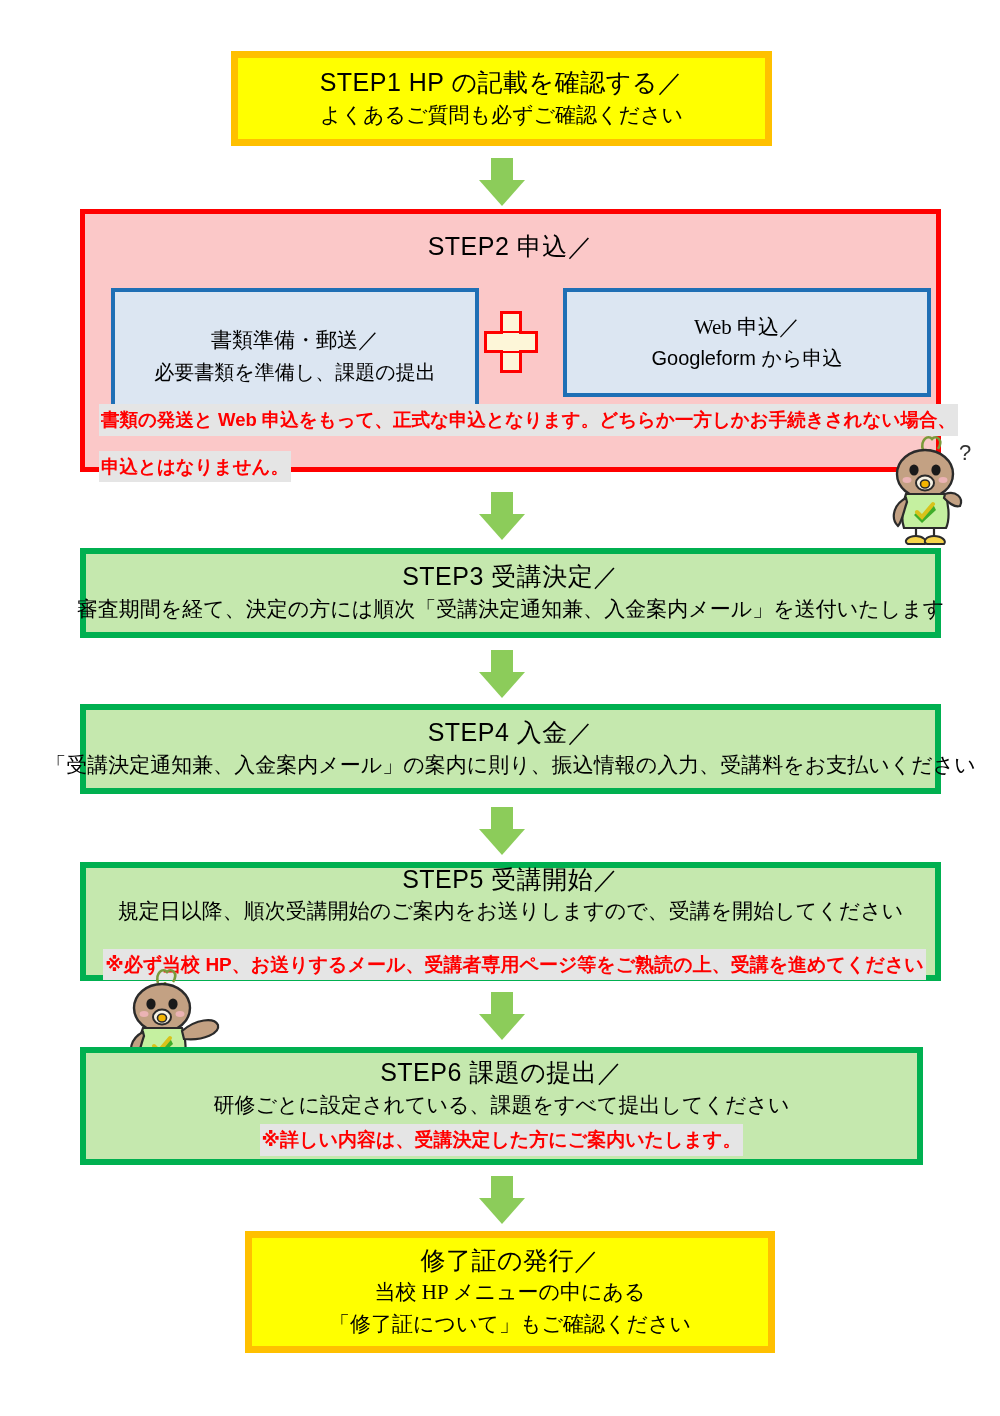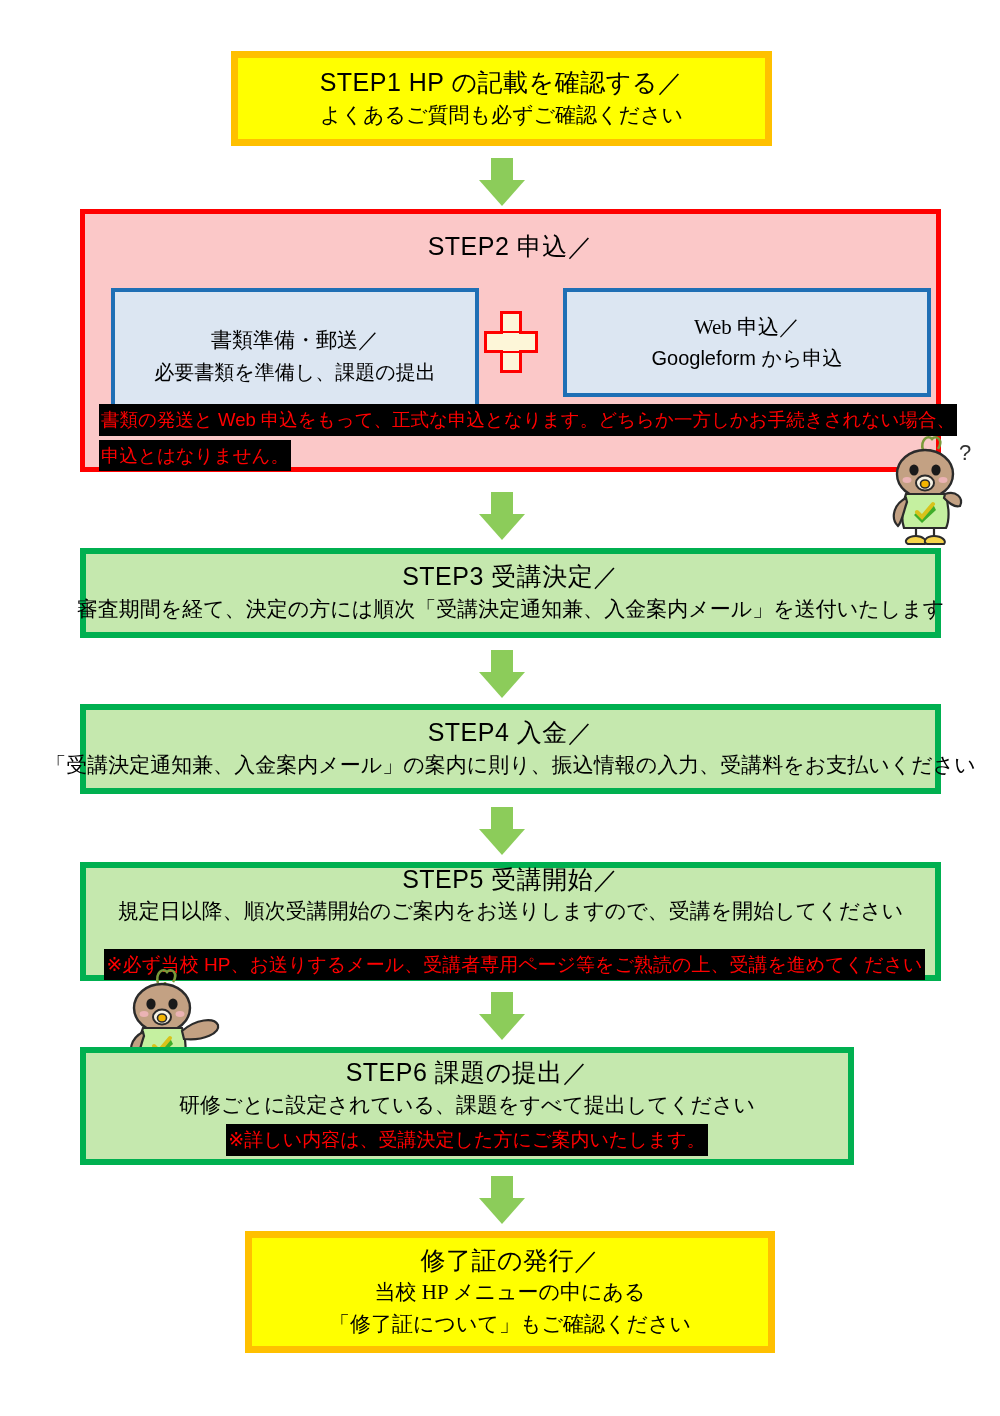--- a/index.html
+++ b/index.html
@@ -74,23 +74,23 @@
     white-space: nowrap;
     font-family: Liberation Serif, serif;
   }
   .sub-line-sm {
     font-size: 20px;
     line-height: 1.5;
     white-space: nowrap;
   }
 
   .hl {
-    background: #000000;
+    background: #e5e5e5;
     color: #ff0000;
-    font-weight: normal;
+    font-weight: bold;
     font-size: 19px;
     line-height: 1.55;
     display: inline-block;
     padding: 1px 2px;
     white-space: nowrap;
   }
 
   .warn-block {
     position: absolute;
     left: 14px;
@@ -199,21 +199,21 @@
 
     <div class="box-blue" style="position:absolute; left:478px; top:74px; width:368px; height:109px;">
       <div class="sub-line">Web 申込／</div>
       <div class="sub-line-sm">Googleform から申込</div>
     </div>
 
     <div class="warn-block" style="top:190px;">
       <div>
         <span class="hl">書類の発送と Web 申込をもって、正式な申込となります。どちらか一方しかお手続きされない場合、</span>
       </div>
-      <div style="margin-top:4px;">
+      <div style="margin-top:15px;">
         <span class="hl">申込とはなりません。</span>
       </div>
     </div>
   </div>
 
   <div class="mascot" style="left:876px; top:428px;">
     <svg width="108" height="118" viewBox="0 0 108 118" xmlns="http://www.w3.org/2000/svg">
 
       <text x="83" y="32" font-family="Liberation Sans, sans-serif" font-size="22" fill="#333">?</text>
 
@@ -310,21 +310,21 @@
 
       <path d="M68 68 C82 56, 100 54, 104 62 C106 70, 90 78, 70 76 Z" fill="#c3a183" stroke="#2b2b2b" stroke-width="2.2"></path>
 
       <path d="M39 99 L39 107" stroke="#2b2b2b" stroke-width="2.2"></path>
       <path d="M57 99 L57 107" stroke="#2b2b2b" stroke-width="2.2"></path>
       <path d="M39 107 C30 107, 26 113, 31 115 L48 115 C51 112, 46 107, 39 107 Z" fill="#f6d44a" stroke="#2b2b2b" stroke-width="2"></path>
       <path d="M57 107 C49 107, 45 113, 50 115 L67 115 C70 112, 65 107, 57 107 Z" fill="#f6d44a" stroke="#2b2b2b" stroke-width="2"></path>
     </svg>
   </div>
 
-  <div class="box box-green" style="left:80px; top:1047px; width:774px; height:118px;">
+  <div class="box box-green" style="left:80px; top:1047px; width:843px; height:118px;">
     <div class="title-line">STEP6  課題の提出／</div>
     <div class="sub-line">研修ごとに設定されている、課題をすべて提出してください</div>
     <div style="margin-top:3px;">
       <span class="hl">※詳しい内容は、受講決定した方にご案内いたします。</span>
     </div>
   </div>
 
   <div class="arrow" style="left:479px; top:1176px;">
     <div class="shaft"></div>
     <div class="head"></div>

